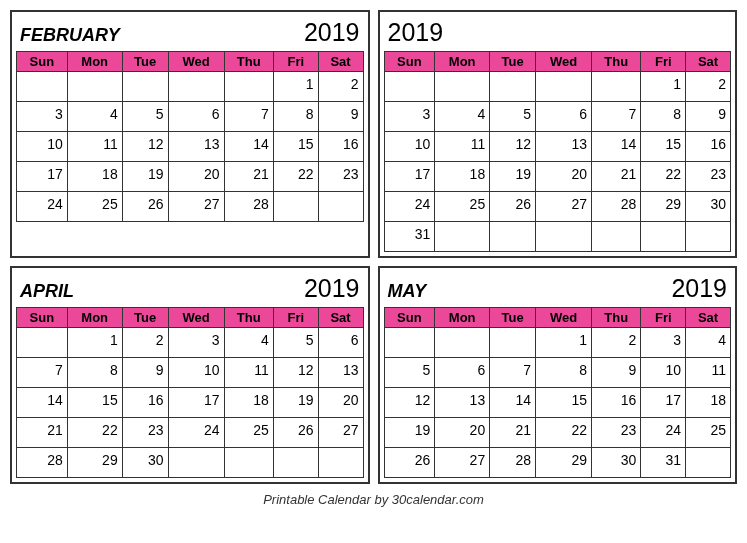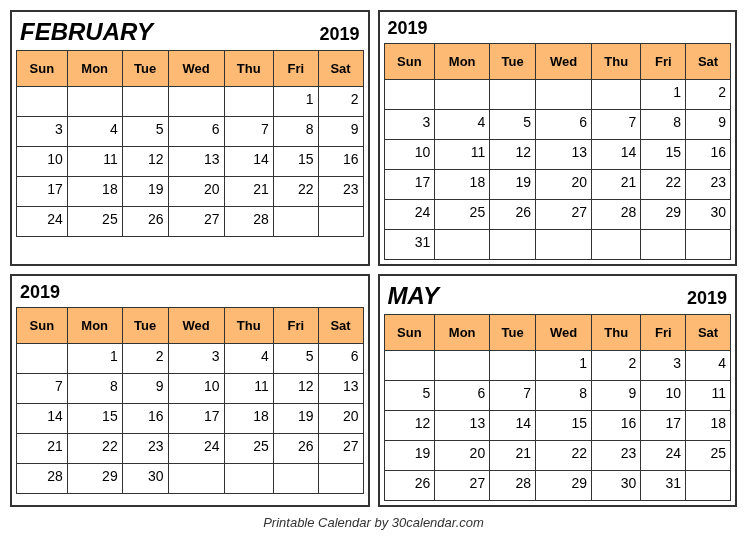--- a/index.html
+++ b/index.html
@@ -23,39 +23,39 @@
       border: 2px solid #333;
       padding: 4px;
     }
     .calendar-header {
       display: flex;
       justify-content: space-between;
       align-items: baseline;
       padding: 2px 4px 4px 4px;
     }
     .calendar-month {
-      font-size: 24px;
+      font-size: 18px;
       font-weight: bold;
       font-style: italic;
     }
     .calendar-year {
-      font-size: 18px;
-      font-weight: bold;
+      font-size: 25px;
+      font-weight: normal;
     }
     table {
       width: 100%;
       border-collapse: collapse;
     }
     th {
       border: 1px solid #333;
       text-align: center;
       font-size: 13px;
       font-weight: bold;
-      padding: 10px 0;
-      background: #fdba74;
+      padding: 2px 0;
+      background: #ec4899;
     }
     td {
       border: 1px solid #333;
       text-align: right;
       font-size: 14px;
       padding: 4px 4px 2px 2px;
       height: 30px;
       vertical-align: top;
     }
     .footer {
@@ -205,20 +205,21 @@
             <td></td>
             <td></td>
             <td></td>
             <td></td>
           </tr>
         </tbody>
       </table>
     </div>
     <div class="calendar">
       <div class="calendar-header">
+        <span class="calendar-month">APRIL</span>
         <span class="calendar-year">2019</span>
       </div>
       <table>
         <thead>
           <tr>
             <th>Sun</th>
             <th>Mon</th>
             <th>Tue</th>
             <th>Wed</th>
             <th>Thu</th>

